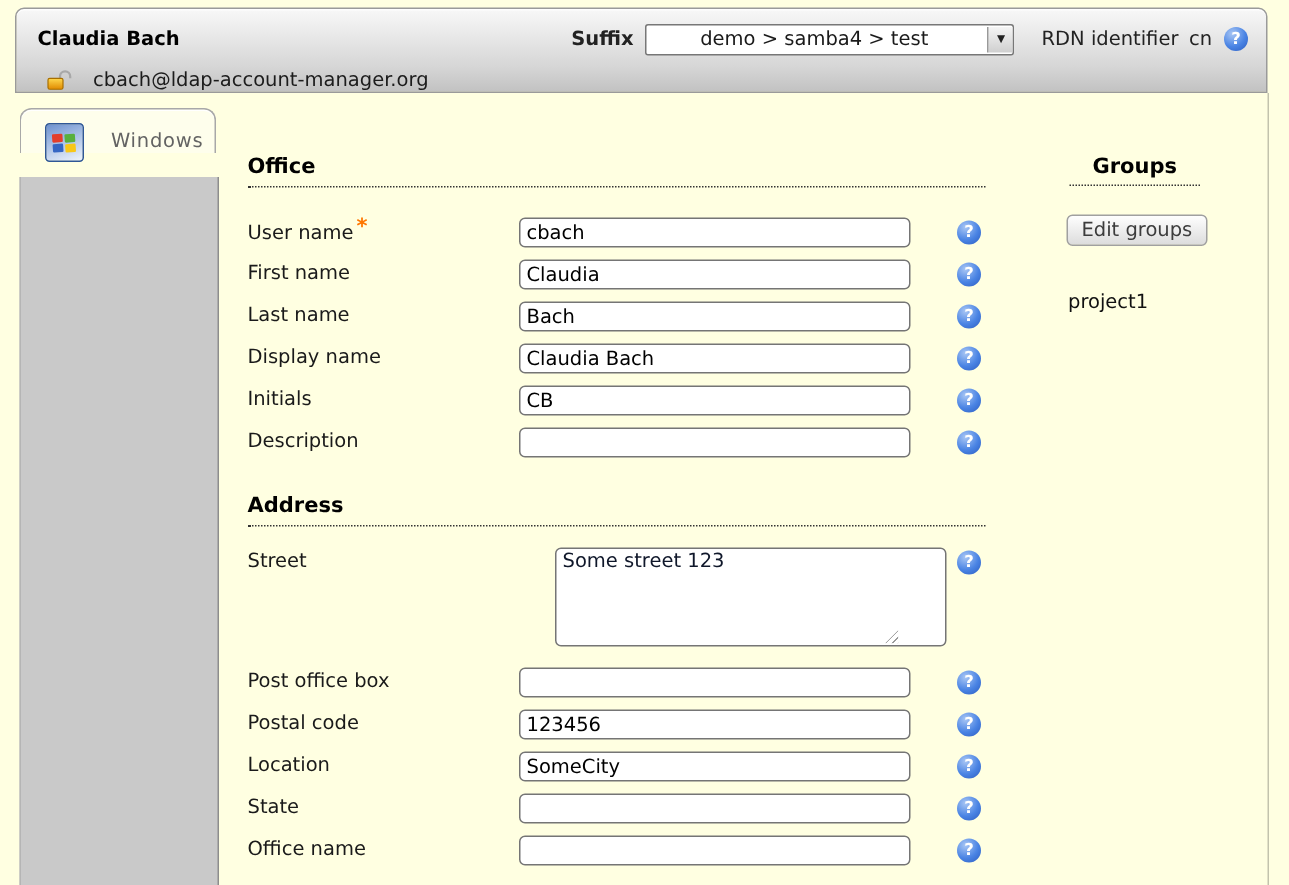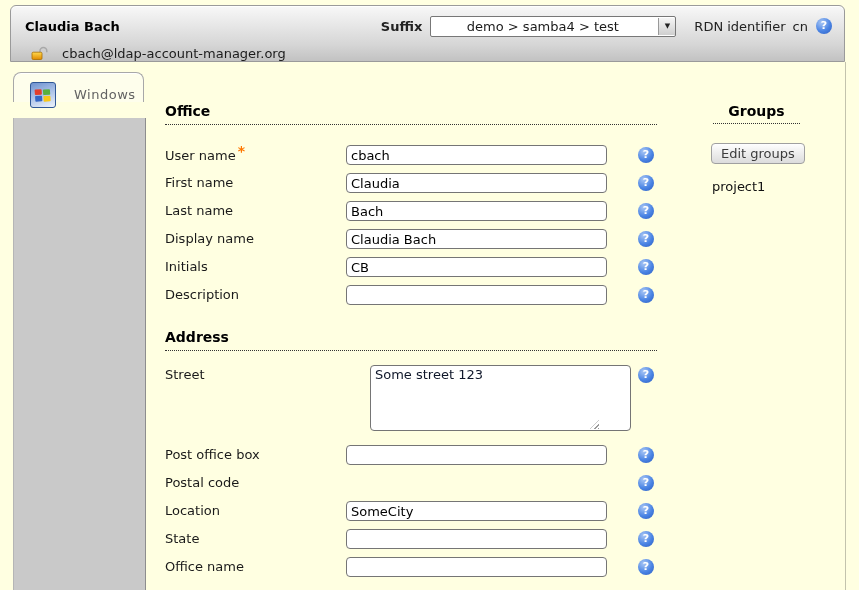--- a/index.html
+++ b/index.html
@@ -92,21 +92,21 @@
     position:absolute;left:713px;top:103px;width:87px;text-align:center;
     font-weight:bold;font-size:14px;color:#000;
     padding-bottom:4px;border-bottom:1px dotted #333;
   }
   .btn{
     position:absolute;left:711px;top:143px;
     background:linear-gradient(#fefefe,#dcdcdc);
     border:1px solid #a0a0a0;border-radius:4px;
     color:#3c3c3c;font-family:inherit;font-size:13px;padding:2px 9px;cursor:pointer;
   }
-  .group-member{position:absolute;left:712px;top:179px;color:#111;}
+  .group-member{position:absolute;left:712px;top:194px;color:#111;}
 </style>
 </head>
 <body>
 
 <div class="header">
   <div class="hrow1">
     <span class="htitle">Claudia Bach</span>
     <span class="hspacer"></span>
     <span class="suffix-label">Suffix</span>
     <span class="suffix-select">
@@ -191,20 +191,21 @@
   <span class="resize-grip"></span>
   <span class="help">?</span>
 </div>
 <div class="frow" style="top:445px">
   <span class="flabel">Post office box</span>
   <input class="finput" type="text" value="" style="">
   <span class="help">?</span>
 </div>
 <div class="frow" style="top:473px">
   <span class="flabel">Postal code</span>
+  <input class="finput" type="text" value="123456" style="">
   <span class="help">?</span>
 </div>
 <div class="frow" style="top:501px">
   <span class="flabel">Location</span>
   <input class="finput" type="text" value="SomeCity" style="">
   <span class="help">?</span>
 </div>
 <div class="frow" style="top:529px">
   <span class="flabel">State</span>
   <input class="finput" type="text" value="" style="">

